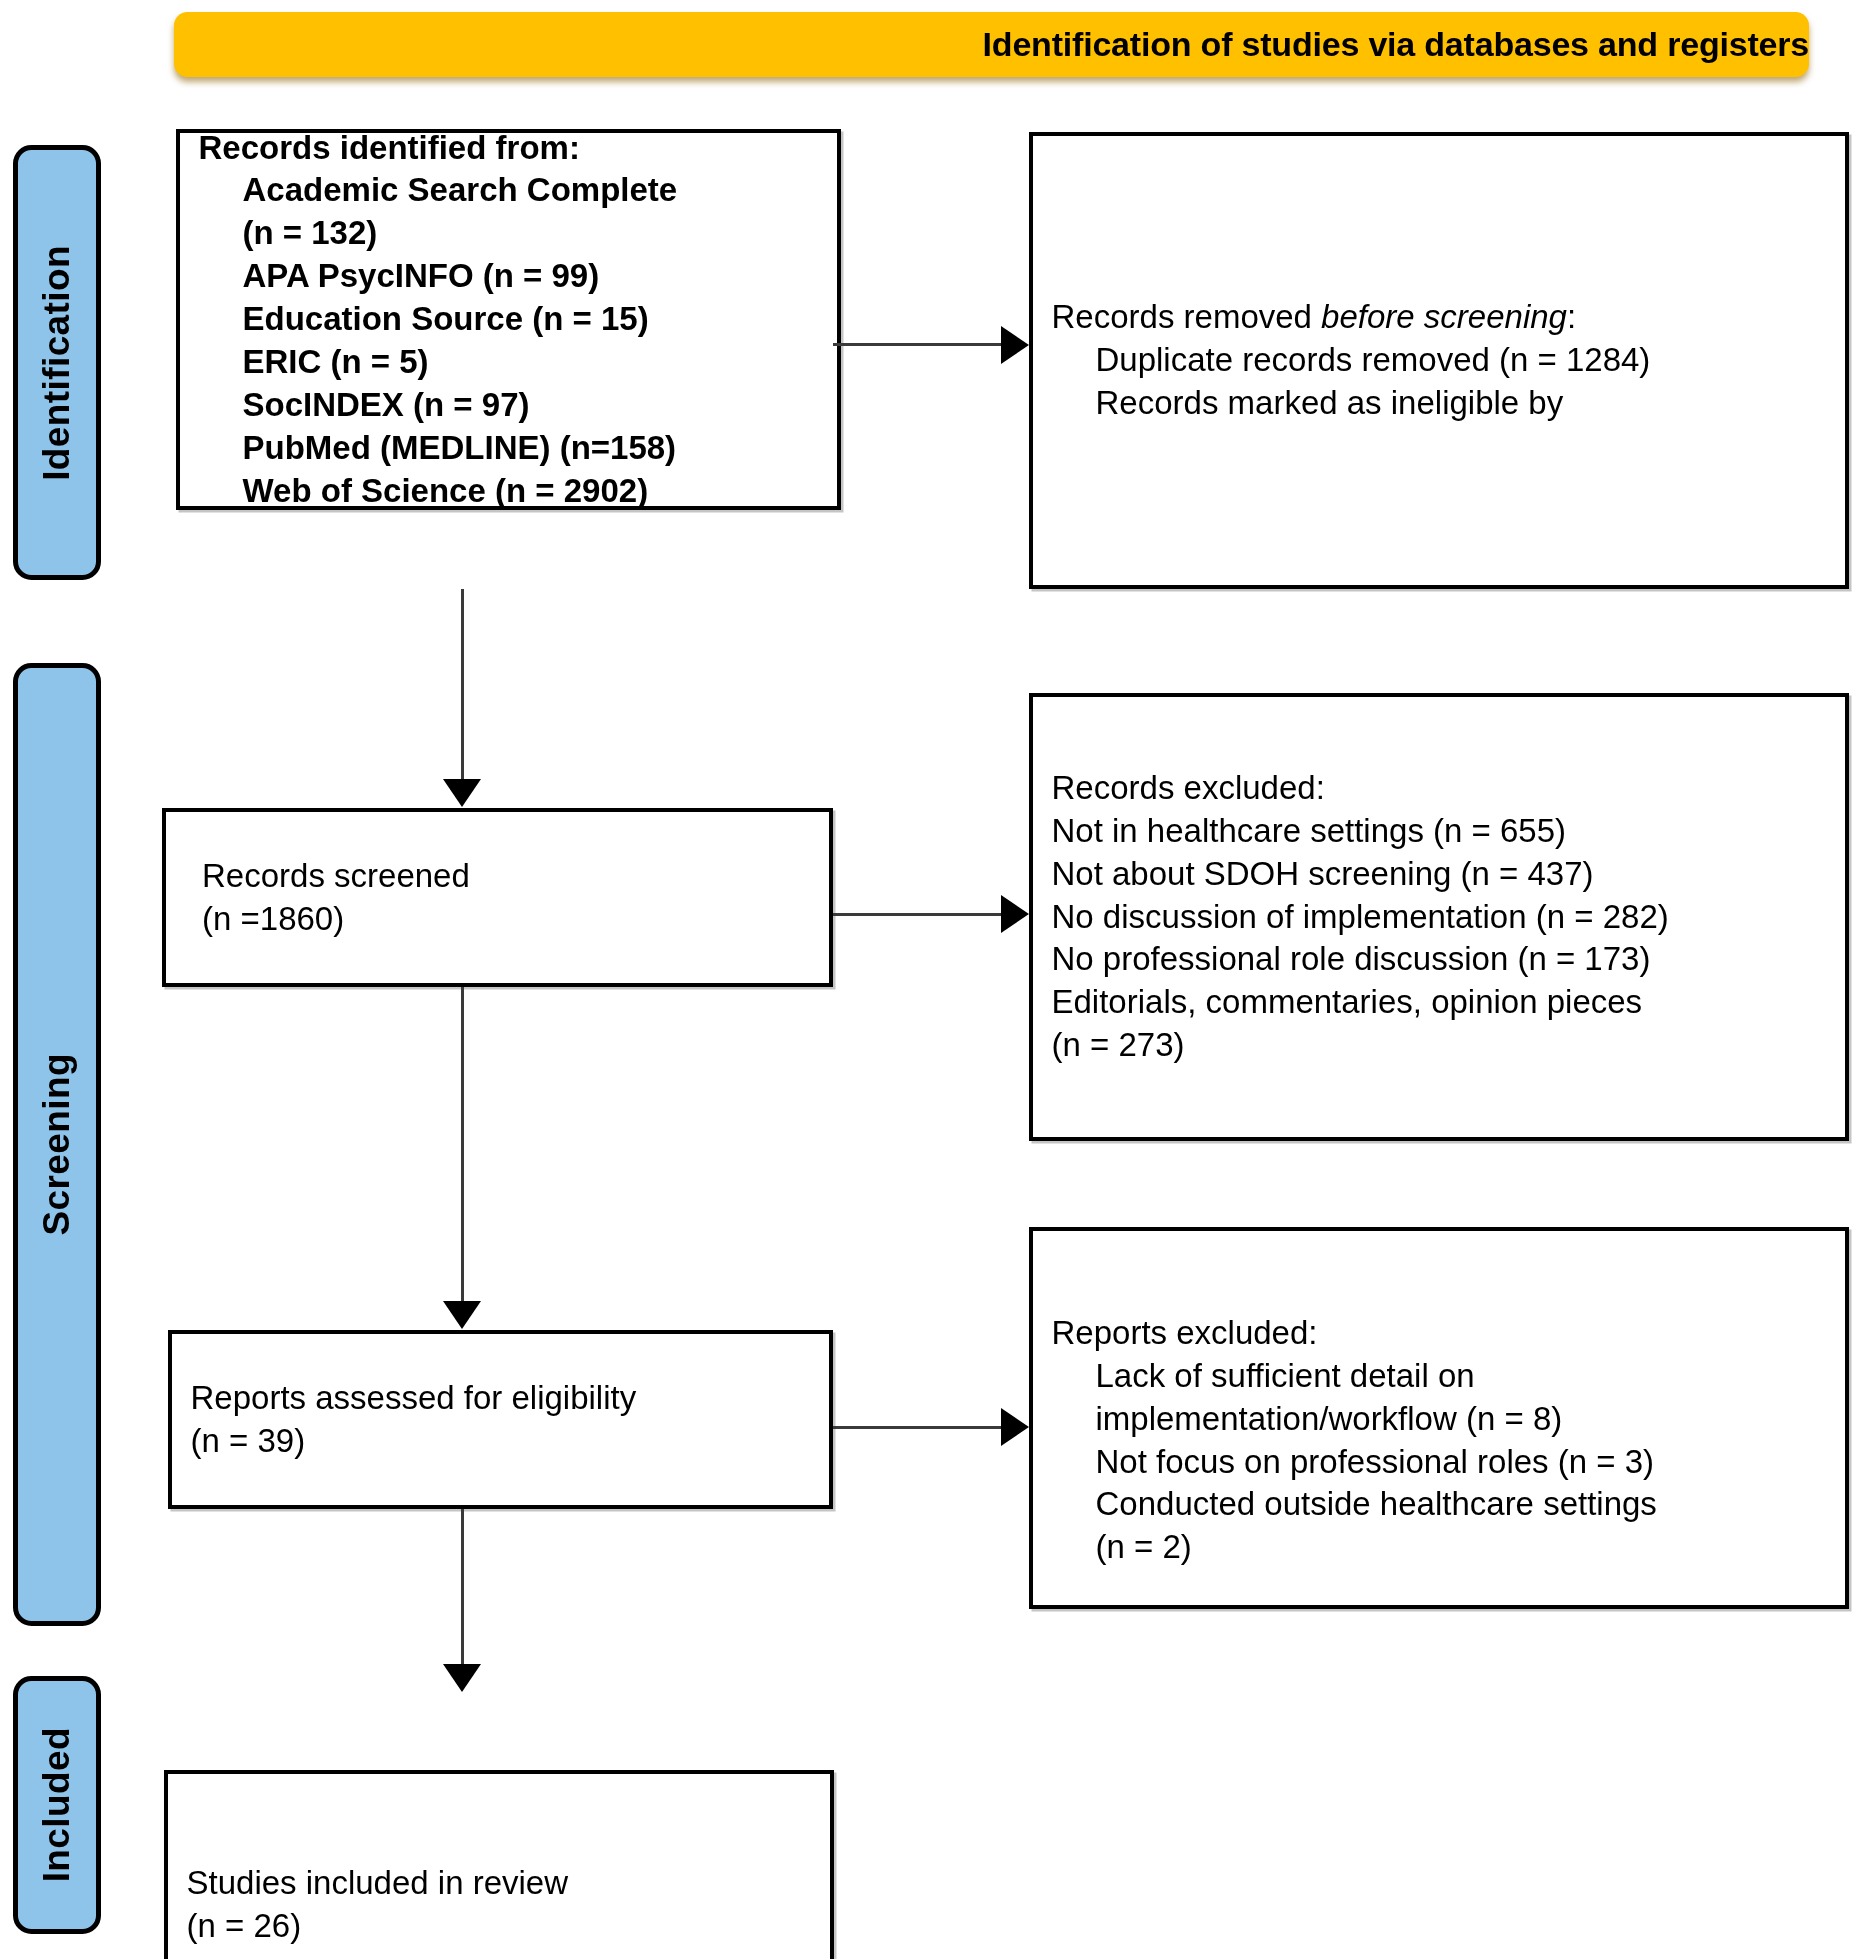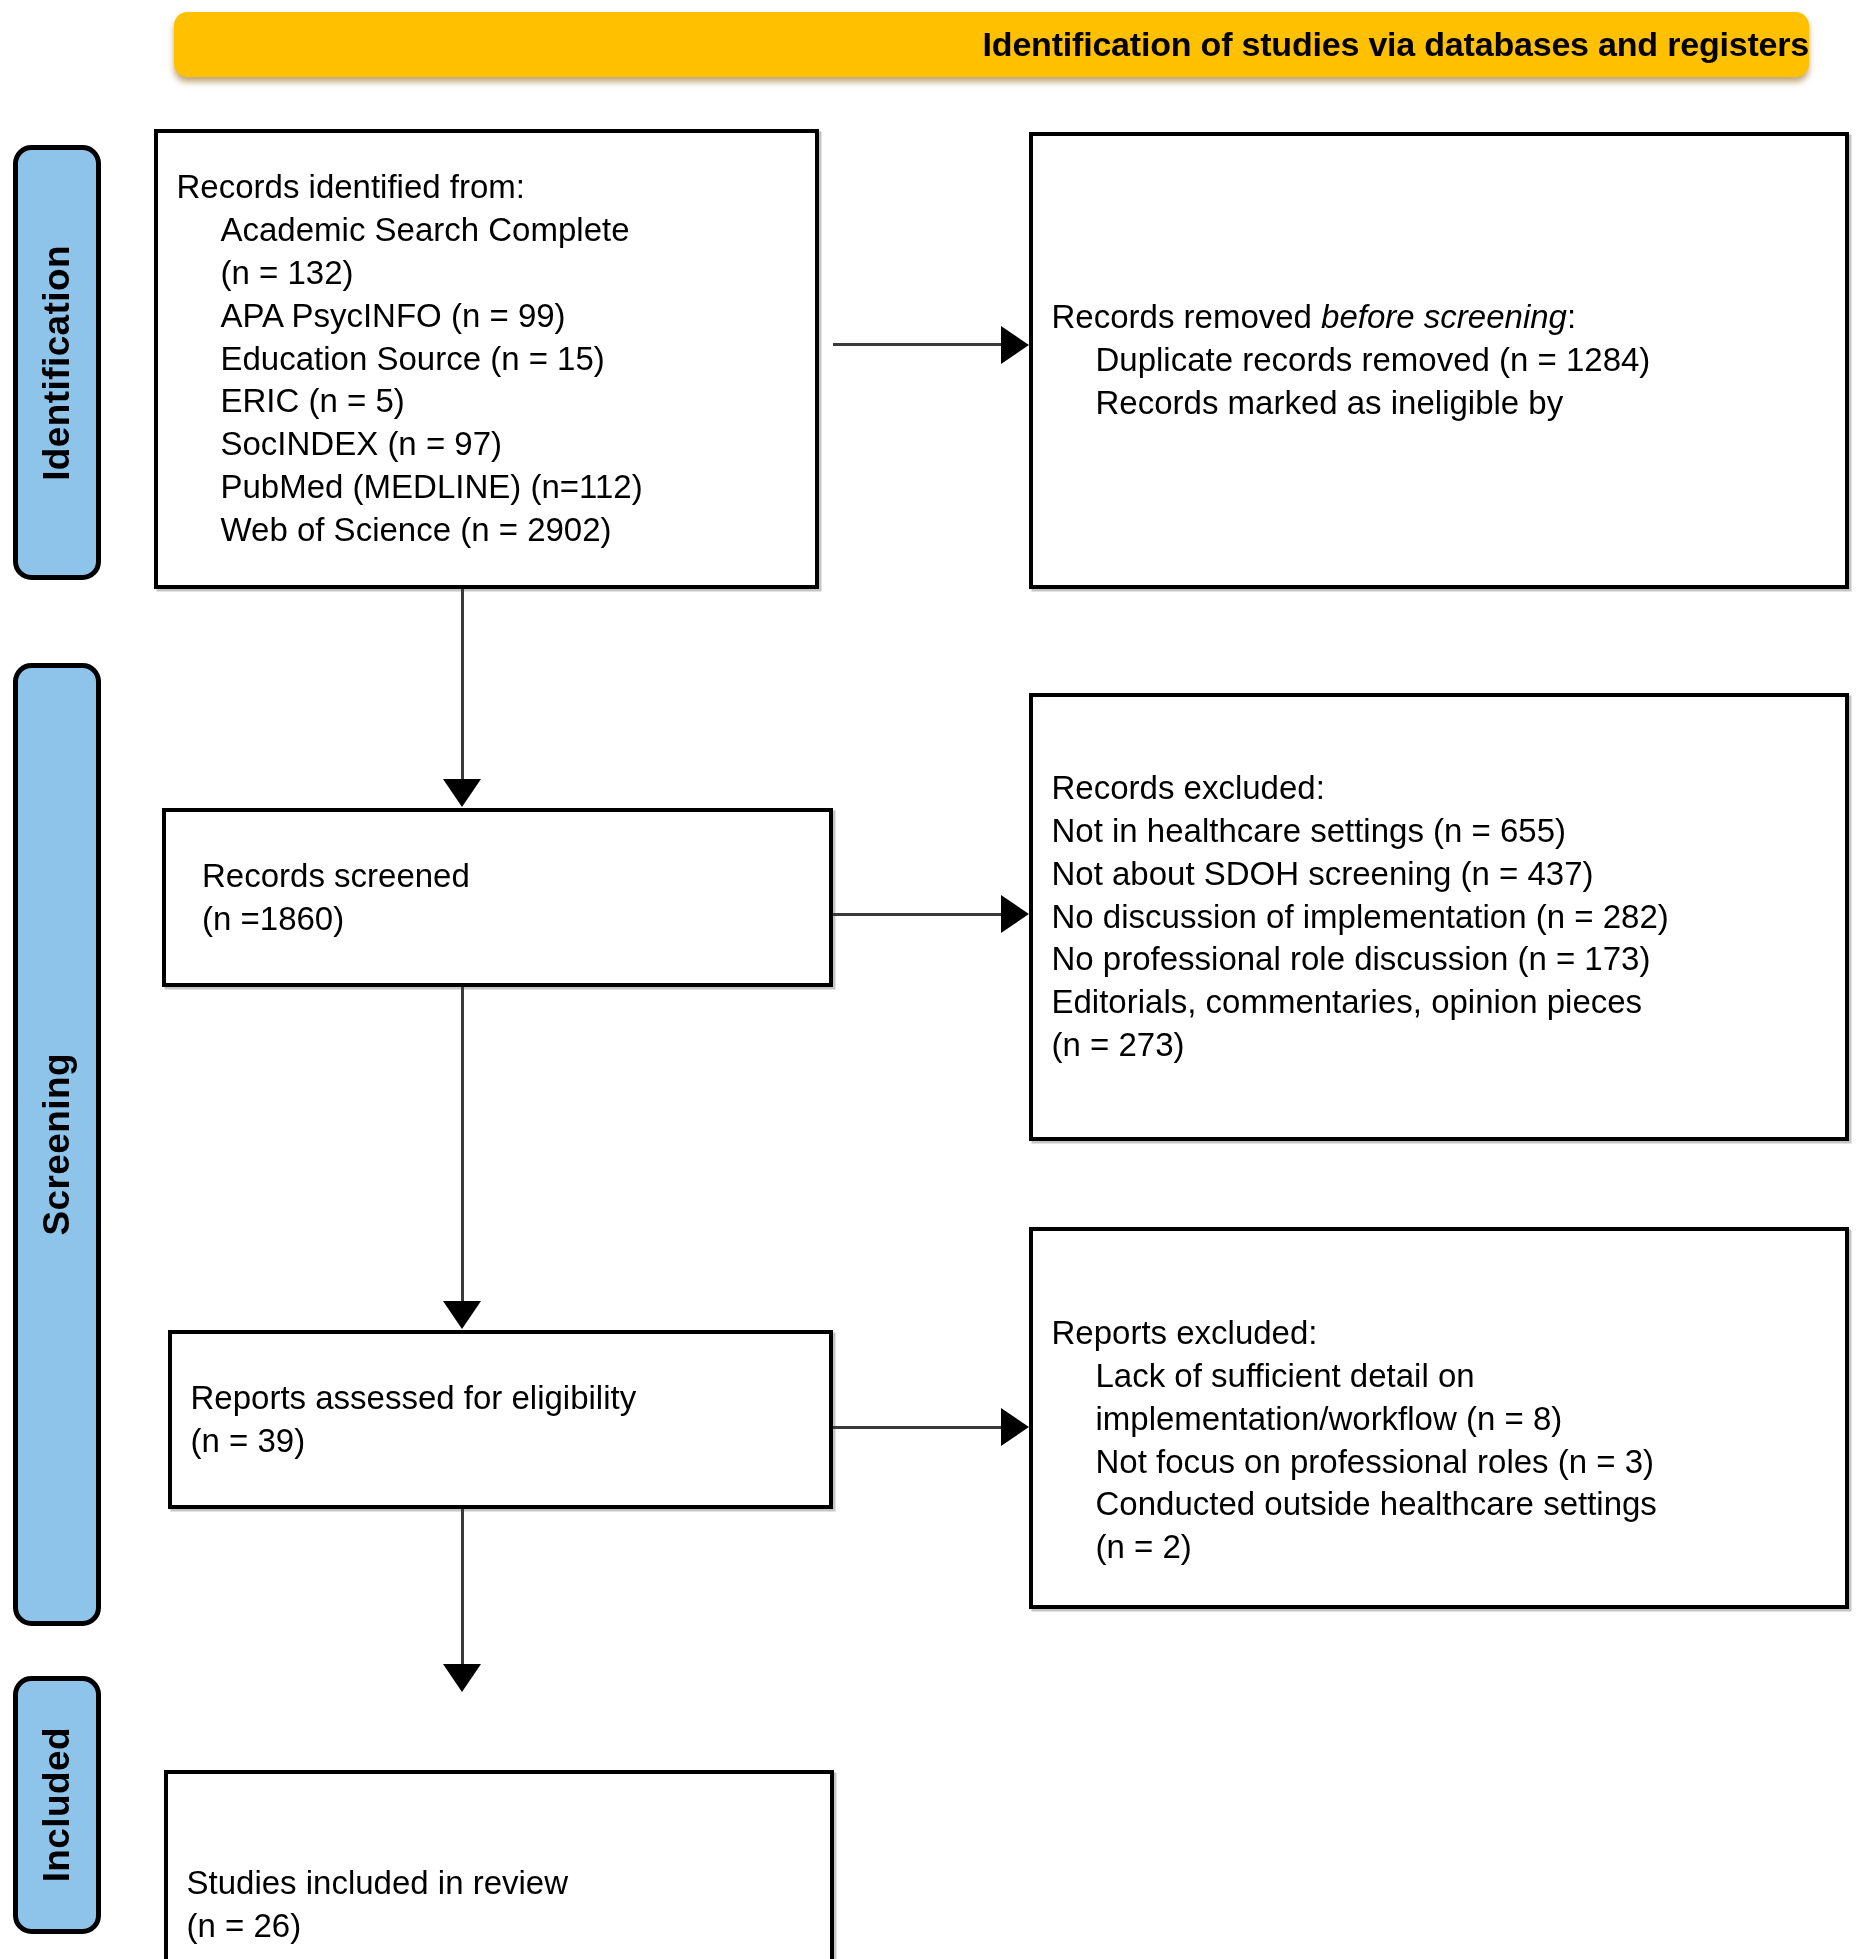--- a/index.html
+++ b/index.html
@@ -113,30 +113,30 @@
   </div>
 
   <div class="stage" style="left:12.6px; top:663px; width:88px; height:963px;">
     <span class="stage-label" style="font-size:37px;">Screening</span>
   </div>
 
   <div class="stage" style="left:12.6px; top:1676px; width:88px; height:258px;">
     <span class="stage-label" style="font-size:37px;">Included</span>
   </div>
 
-  <div class="fbox" style="left:154px; top:129px; width:665px; height:460px;">
+  <div class="fbox" style="left:176px; top:129px; width:665px; height:381px;font-weight:bold;">
     <div class="body" style="font-size:33px;">
       <div class="line">Records identified from:</div>
       <div class="line indent">Academic Search Complete</div>
       <div class="line indent">(n = 132)</div>
       <div class="line indent">APA PsycINFO (n = 99)</div>
       <div class="line indent">Education Source (n = 15)</div>
       <div class="line indent">ERIC (n = 5)</div>
       <div class="line indent">SocINDEX (n = 97)</div>
-      <div class="line indent">PubMed (MEDLINE) (n=112)</div>
+      <div class="line indent">PubMed (MEDLINE) (n=158)</div>
       <div class="line indent">Web of Science (n = 2902)</div>
     </div>
   </div>
 
   <div class="fbox" style="left:1029px; top:132px; width:820px; height:457px;">
     <div class="body" style="font-size:33px;">
       <div class="line"><span>Records removed </span><em>before screening</em><span>:</span></div>
       <div class="line indent">Duplicate records removed (n = 1284)</div>
       <div class="line indent">Records marked as ineligible by</div>
     </div>

